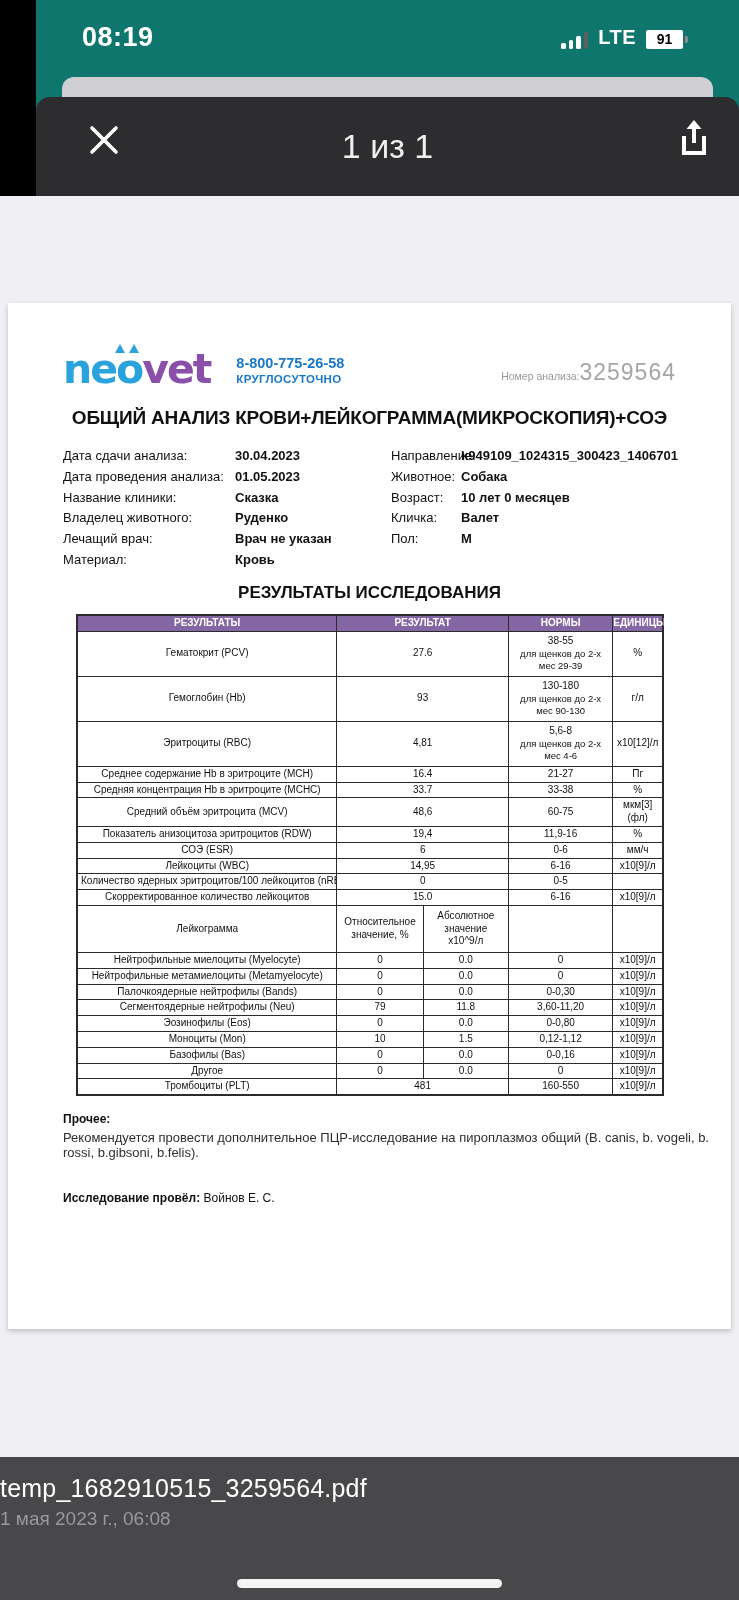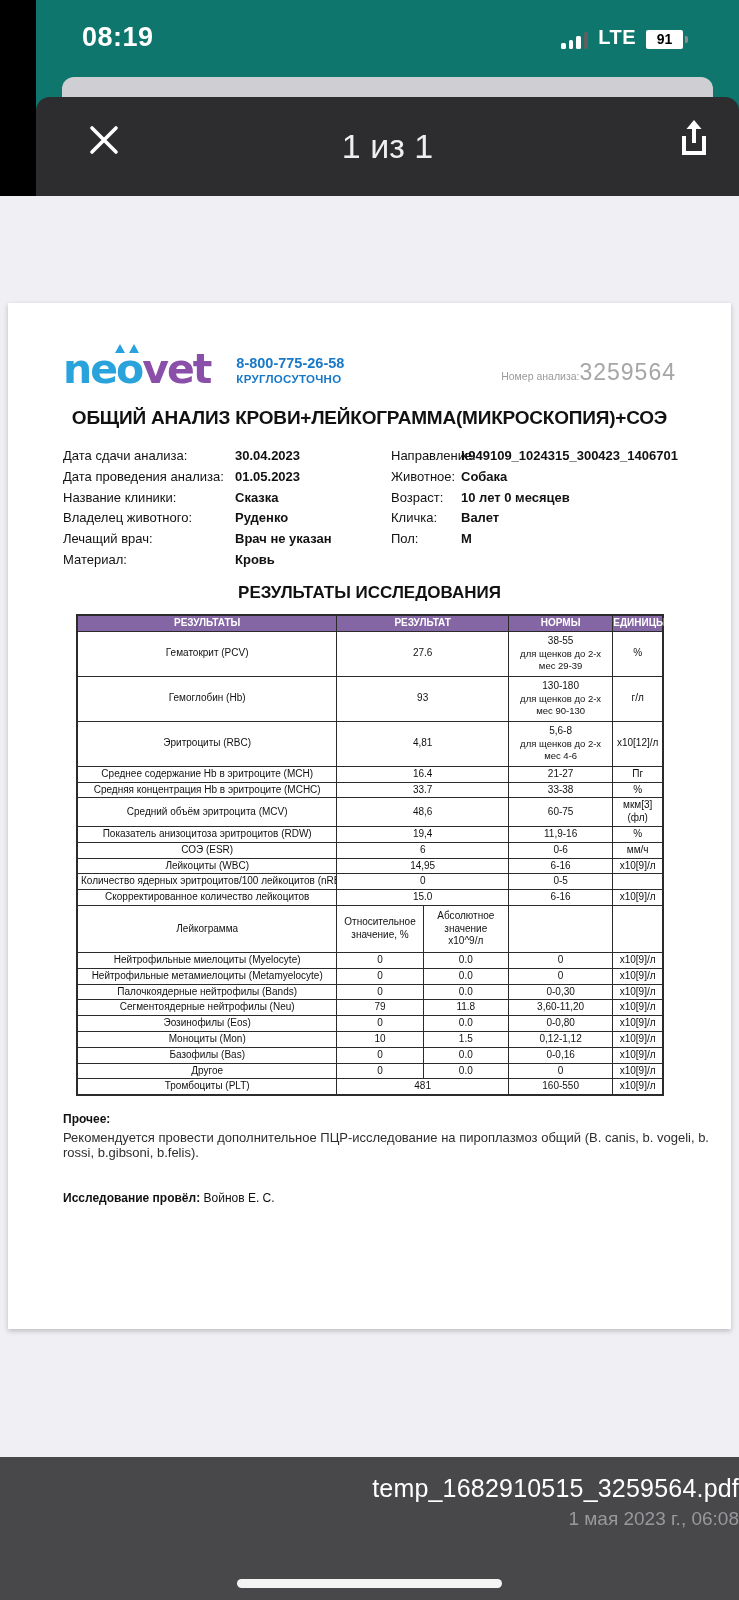--- a/index.html
+++ b/index.html
@@ -59,21 +59,21 @@
   td.c-norm .norm-sub{font-size:9.5px;}
   td.c-sub{text-align:left;white-space:pre-line;padding-left:4px;height:44px;vertical-align:middle;}
   tr.leuko-h td{height:44px;}
 
   .other-label{margin:16px 0 0 55px;font-weight:700;font-size:12px;}
   .other-text{margin:4px 0 0 55px;font-size:13px;color:#2e2e2e;}
   .performed{margin:31px 0 0 55px;font-size:12px;}
   .performed .plabel{font-weight:700;}
 
   
-  .bottom-bar{height:143px;background:#48484a;position:relative;text-align:right;padding-left:29px;}
+  .bottom-bar{height:143px;background:#48484a;position:relative;text-align:left;}
   .filename{padding-top:17px;font-size:25px;color:#fff;letter-spacing:.2px;}
   .file-date{margin-top:5px;font-size:19px;color:#98989d;}
   .home-indicator{position:absolute;left:237px;bottom:12px;width:265px;height:9px;border-radius:5px;background:#f4f4f4;cursor:grab;}
 </style>
 </head>
 <body>
 
 <div class="top-area">
   <div class="status-time">08:19</div>
   <div class="status-right">

